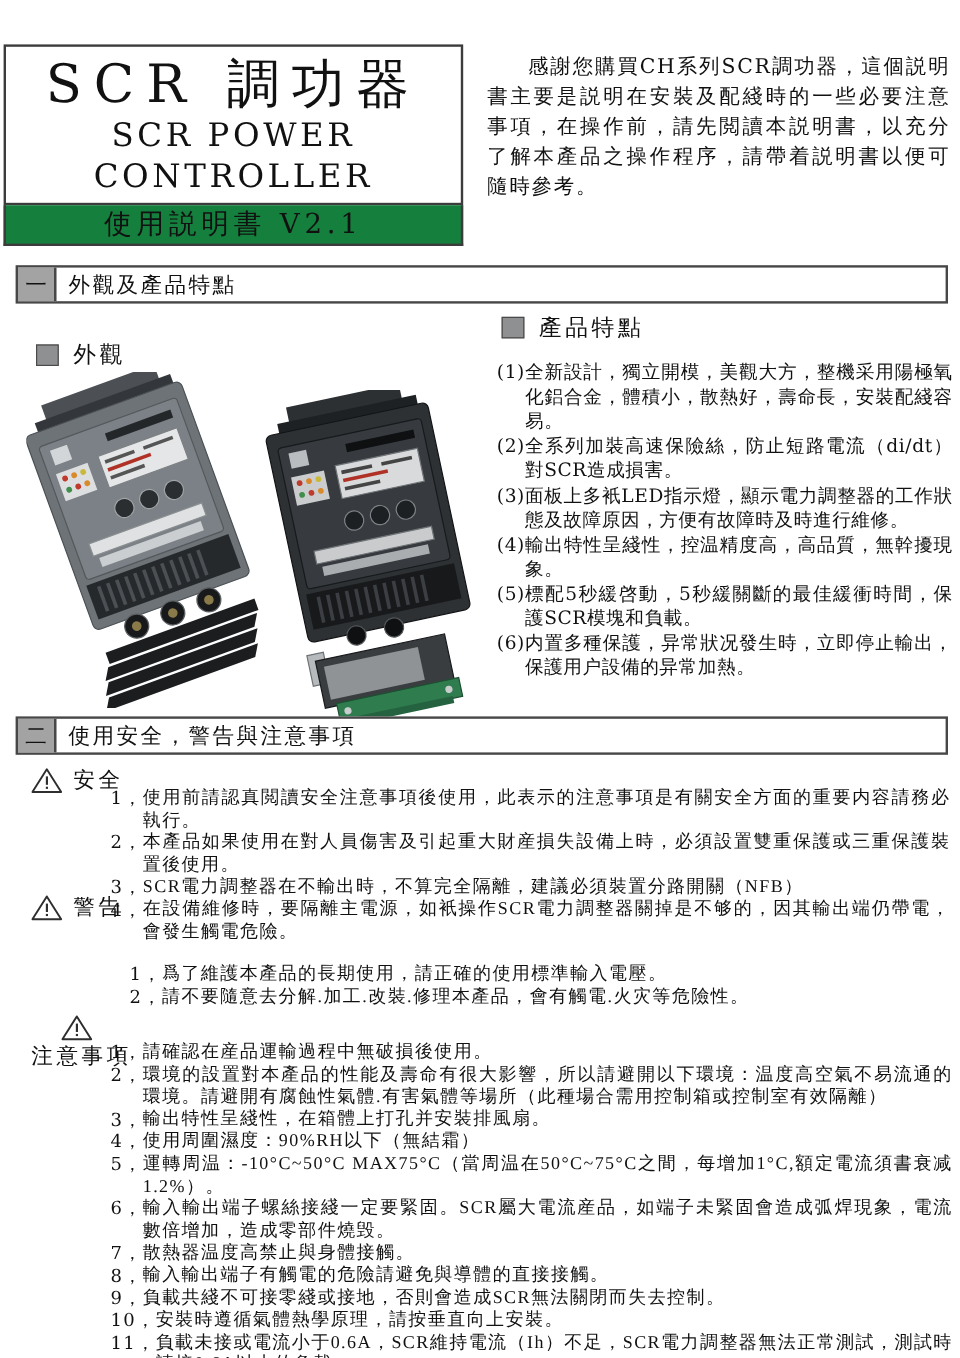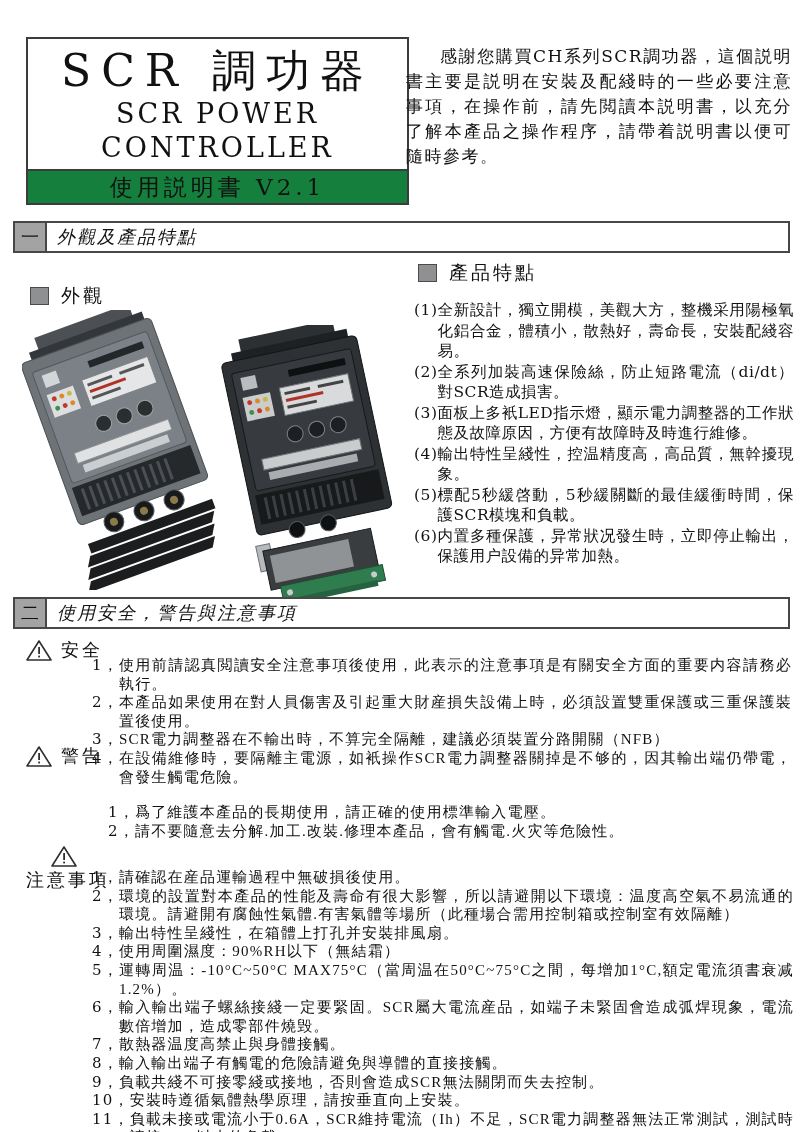--- a/index.html
+++ b/index.html
@@ -1,35 +1,35 @@
 <!DOCTYPE html>
 <html><head>
 <meta charset="utf-8">
 <style>
   html,body{margin:0;padding:0;background:#ffffff;}
   #page{
     position:relative;width:800px;height:1132px;background:#ffffff;overflow:hidden;
     font-family:"DejaVu Serif","Liberation Serif",serif;color:#111;
   }
   
-  #title-box{position:absolute;left:26px;top:37px;width:383px;}
+  #title-box{position:absolute;left:3px;top:37px;width:383px;}
   .title-inner{border:2px solid #3c3c3c;background:#fff;text-align:center;padding:6px 0 4px 0;}
   .title-zh{font-size:44px;letter-spacing:10px;line-height:52px;}
   .title-en{font-size:27px;letter-spacing:3px;line-height:34px;}
   .manual-bar{border:2px solid #3c3c3c;border-top:0;background:#15803d;text-align:center;
     font-size:23px;letter-spacing:4px;line-height:32px;}
   
   #intro{position:absolute;left:406px;top:44px;width:386px;font-size:17px;line-height:25px;
     letter-spacing:1.5px;text-align:justify;text-indent:2em;}
   
   .sec-header{position:absolute;left:13px;width:773px;height:28px;border:2px solid #474747;
     display:flex;align-items:stretch;background:#fff;}
   .sec-num{width:30px;background:#a3a3a3;border-right:2px solid #474747;display:flex;
     align-items:center;justify-content:center;font-size:18px;}
-  .sec-title{flex:1;display:flex;align-items:center;padding-left:10px;font-size:18px;letter-spacing:2px;font-style:italic;}
+  .sec-title{flex:1;display:flex;align-items:center;padding-left:10px;font-size:18px;letter-spacing:2px;}
   #sec1-header{top:221px;}
   #sec2-header{top:597px;}
   
   .sub-label{position:absolute;display:flex;align-items:center;font-size:19px;letter-spacing:3px;}
   .bullet-sq{width:17px;height:16px;background:#8f9092;border:1px solid #4a4a4a;margin-right:12px;}
   #label-appearance{left:30px;top:260px;margin-top:23px;}
   #label-features{left:418px;top:260px;font-family:Liberation Mono, monospace;}
   
   #features{position:absolute;left:414px;top:300px;width:380px;font-size:15.5px;line-height:20.5px;letter-spacing:0.5px;}
   .feat{display:flex;}

